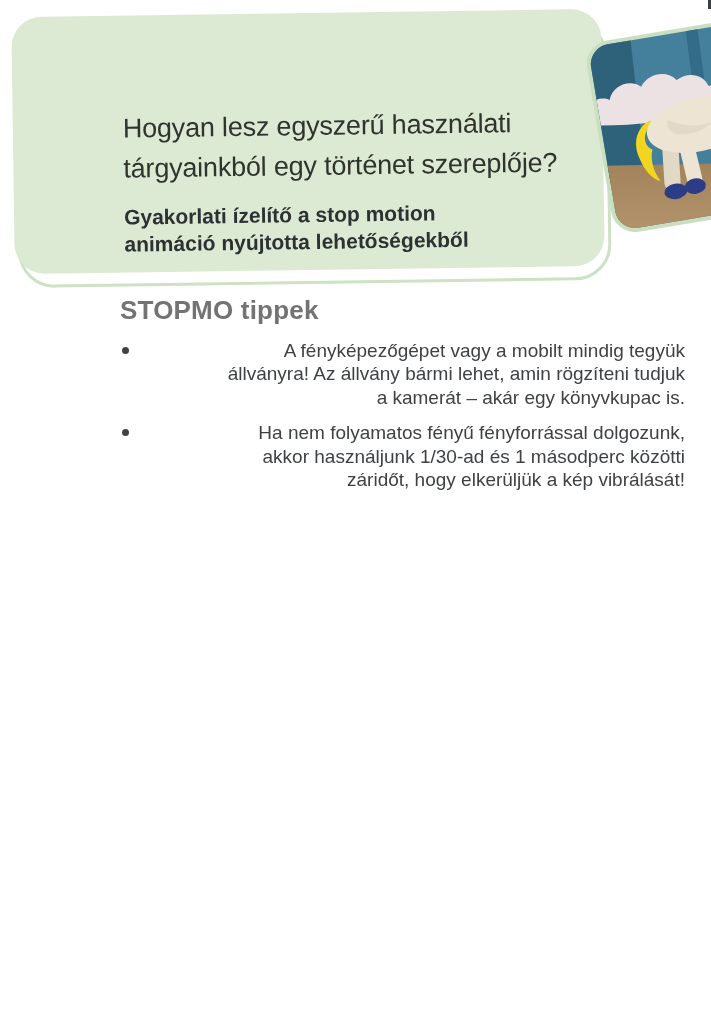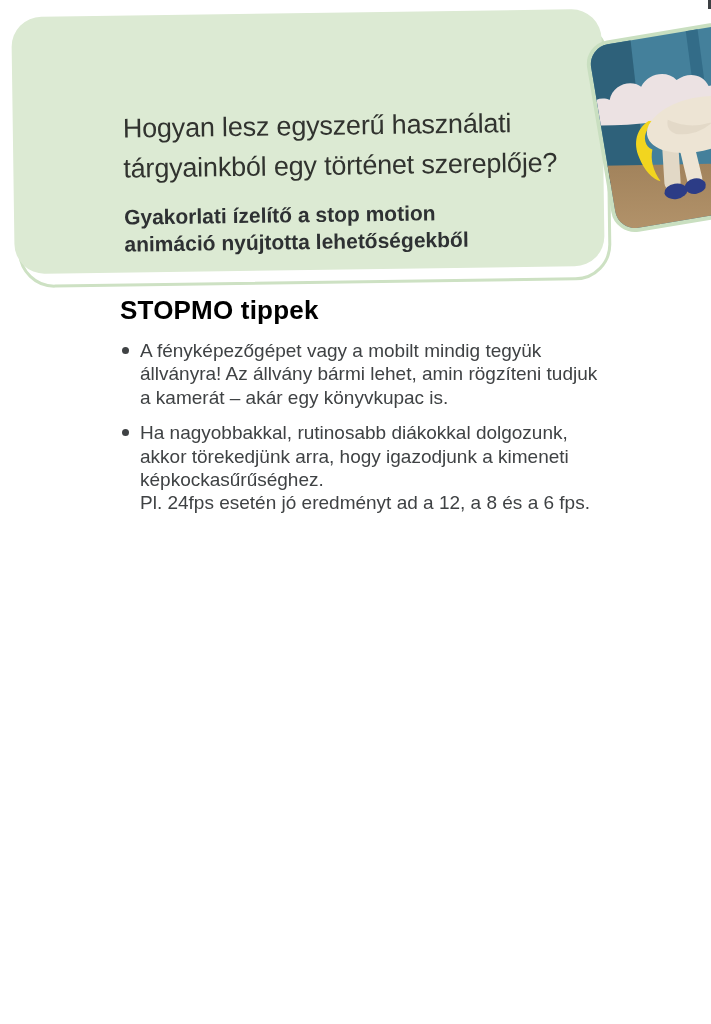--- a/index.html
+++ b/index.html
@@ -99,33 +99,34 @@
   
   .content {
     position:absolute; left:120px; top:296px;
     width:565px;
     z-index:2;
   }
   .tips-heading {
     font-size:26px;
     line-height:28px;
     font-weight:bold;
-    color:#000000;
+    color:#737373;
     letter-spacing:0.2px;
     margin-bottom:15px;
   }
   .tips-list { list-style:none; }
   .tip-item {
     position:relative;
     padding-left:20px;
     margin-bottom:12px;
     font-size:19px;
     line-height:23.4px;
     white-space:pre-line;
     color:#3f4244;
+    text-align:right;
   }
   .tip-item::before {
     content:"";
     position:absolute; left:2px; top:8px;
     width:7px; height:7px;
     border-radius:50%;
     background:#3f4244;
   }
   .tip-item.gap-lg { margin-bottom:19px; }
 </style>
@@ -179,18 +180,17 @@
 </div>
 
 <div class="corner-mark"></div>
 
 <div class="content">
   <div class="tips-heading">STOPMO tippek</div>
   <ul class="tips-list">
     <li class="tip-item">A fényképezőgépet vagy a mobilt mindig tegyük
 állványra! Az állvány bármi lehet, amin rögzíteni tudjuk
 a kamerát – akár egy könyvkupac is.</li>
-    <li class="tip-item">Ha nagyobbakkal, rutinosabb diákokkal dolgozunk,
-akkor törekedjünk arra, hogy igazodjunk a kimeneti
-képkockasűrűséghez.
-Pl. 24fps esetén jó eredményt ad a 12, a 8 és a 6 fps.</li>
+    <li class="tip-item">Ha nem folyamatos fényű fényforrással dolgozunk,
+akkor használjunk 1/30-ad és 1 másodperc közötti
+záridőt, hogy elkerüljük a kép vibrálását!</li>
   </ul>
 </div>
 
 </body></html>

